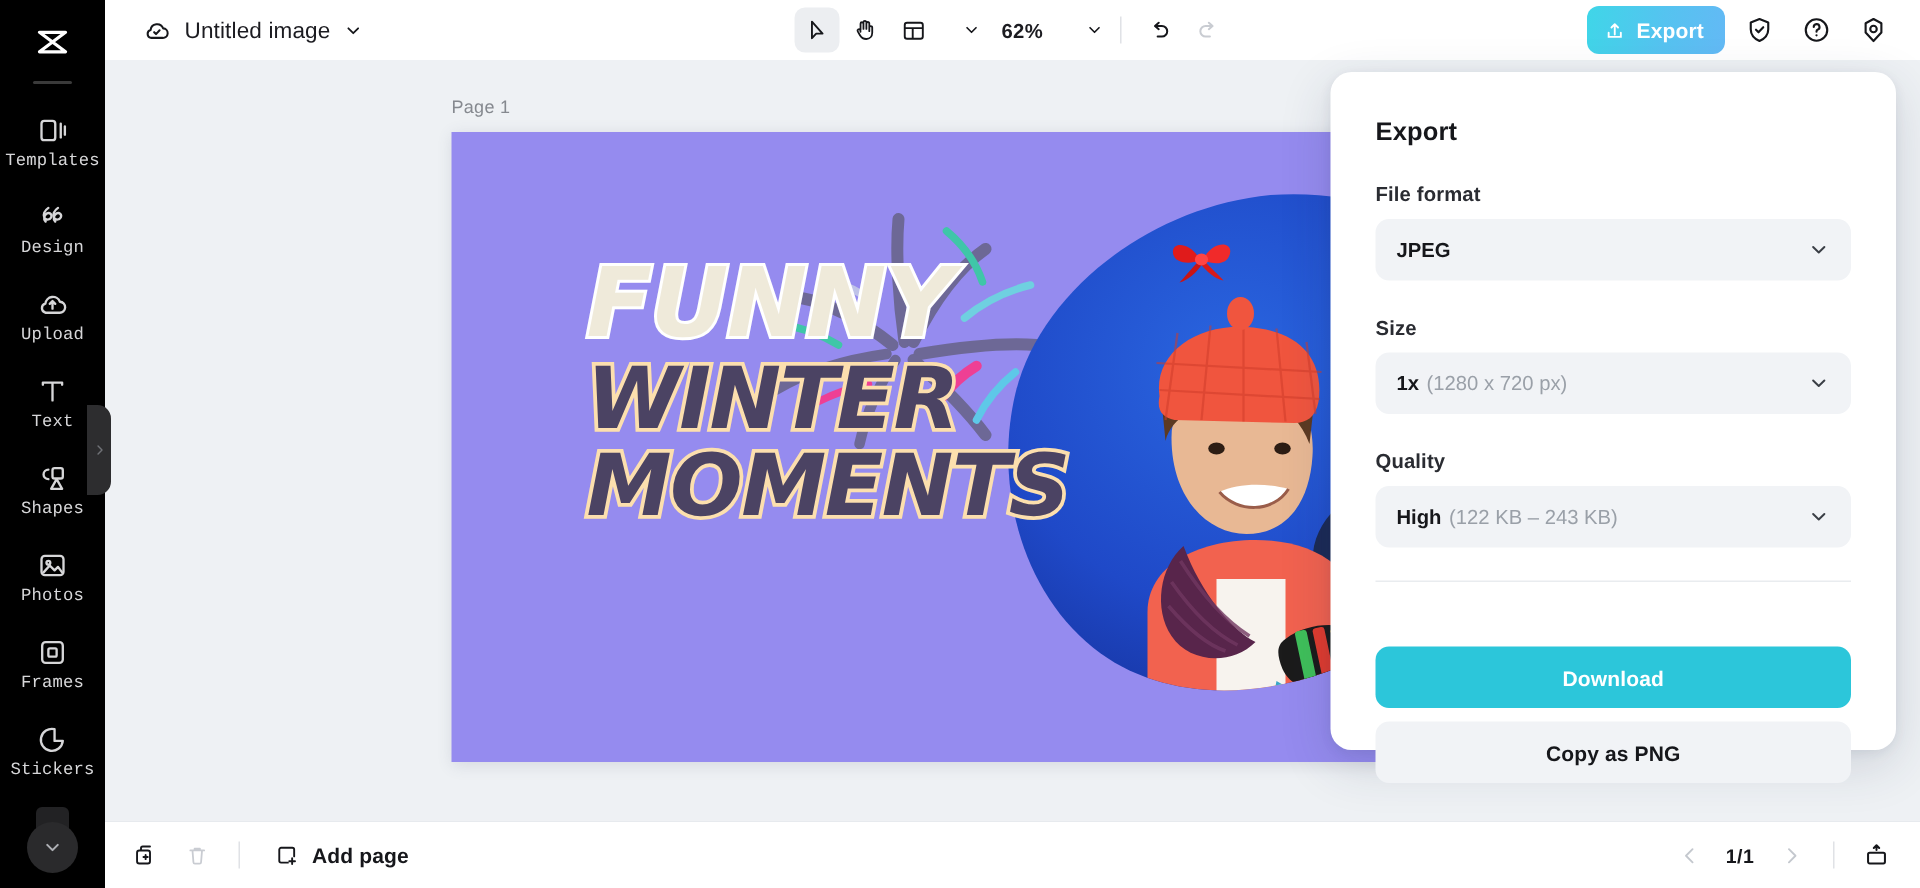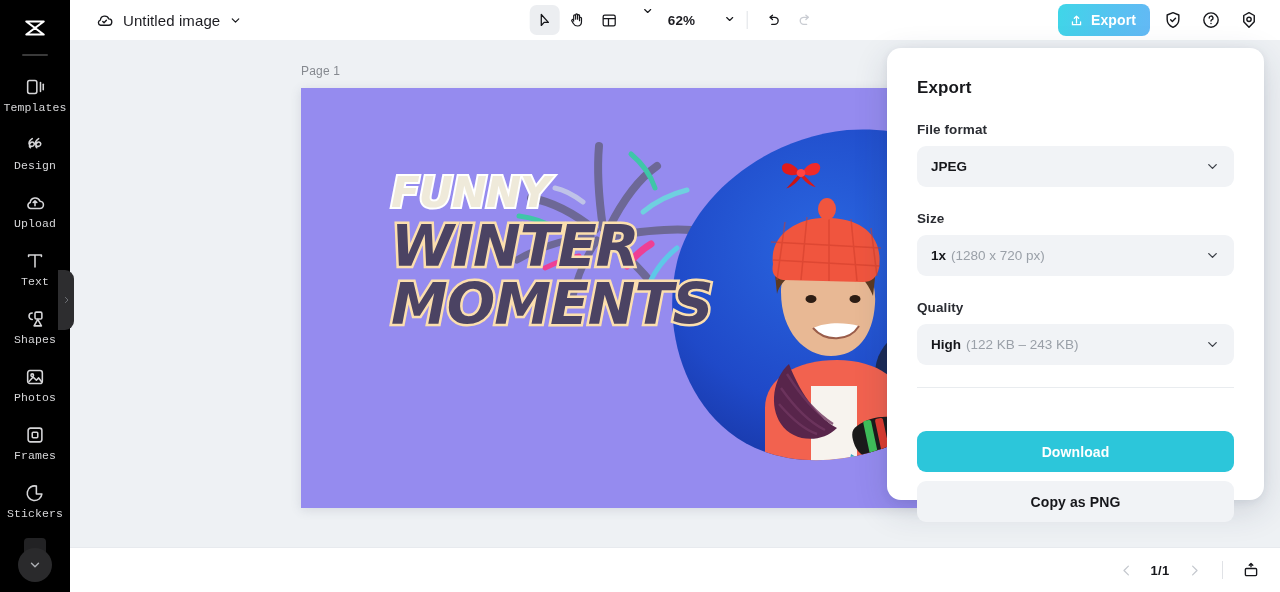--- a/index.html
+++ b/index.html
@@ -62,21 +62,21 @@
   }
   .doc-chip { display: flex; align-items: center; gap: 9px; margin-left: 25px; cursor: pointer; }
   .doc-title { font-size: 15px; color: #1c1c21; letter-spacing: .1px; }
 
   .tools { position: absolute; left: 50%; transform: translateX(-50%); display: flex; align-items: center; gap: 2px; }
   .tool-btn {
     width: 30px; height: 30px; border-radius: 7px;
     display: flex; align-items: center; justify-content: center; cursor: pointer;
   }
   .tool-btn.active { background: #eceef1; }
-  .tool-combo { display: flex; align-items: flex-start; gap: 18px; cursor: pointer; }
+  .tool-combo { display: flex; align-items: center; gap: 18px; cursor: pointer; }
   .zoom-val { font-size: 13.5px; color: #1c1c21; font-weight: 600; padding: 0 2px; letter-spacing: .2px; }
   .vdiv { width: 1px; height: 18px; background: #e0e2e6; margin: 0 9px; }
 
   .top-right { position: absolute; right: 16px; display: flex; align-items: center; gap: 8px; }
   .export-btn {
     height: 32px; padding: 0 14px 0 11px; border-radius: 8px;
     background: linear-gradient(100deg, #3fd6e8 0%, #55c3f0 55%, #63b9f5 100%);
     display: flex; align-items: center; gap: 7px; cursor: pointer;
     border: none;
   }
@@ -93,21 +93,21 @@
     position: absolute; left: 231px; top: 38px;
     width: 748px; height: 420px;
     background: #958bef;
     overflow: hidden;
     box-shadow: 0 2px 10px rgba(80,90,120,.16);
   }
 
   .art-title { position: absolute; left: 90px; top: 86px; width: 290px; }
   .t-funny {
     font-family: "DejaVu Sans", sans-serif;
-    font-size: 42px; font-weight: 900; font-style: italic;
+    font-size: 64px; font-weight: 900; font-style: italic;
     color: #efeada; line-height: .92;
     letter-spacing: -1px;
     -webkit-text-stroke: 4px #ffffff;
     paint-order: stroke fill;
     text-shadow: 0 0 0 #fff;
   }
   .t-sub {
     font-family: "DejaVu Sans", sans-serif;
     font-size: 57px; font-weight: 900; font-style: italic;
     color: #4b4363; line-height: .95; letter-spacing: -1px;
@@ -499,20 +499,42 @@
       </svg>
     </div>
 
     <div class="hr"></div>
 
     <button class="btn-primary">Download</button>
     <button class="btn-secondary">Copy as PNG</button>
   </div>
 
   <div class="bottombar">
+    <div class="bb-left">
+      <div class="bb-btn">
+        <svg width="18" height="18" viewBox="0 0 24 24" fill="none" stroke="#16171b" stroke-width="1.7">
+          <path d="M16 4.5H9.5A1.5 1.5 0 0 0 8 6v1.5" stroke-linecap="round"></path>
+          <rect x="4.5" y="8" width="11.5" height="11.5" rx="2"></rect>
+          <path d="M10.2 13.8h3.8M12.1 11.9v3.8" stroke-linecap="round"></path>
+        </svg>
+      </div>
+      <div class="bb-btn">
+        <svg width="17" height="17" viewBox="0 0 24 24" fill="none" stroke="#c9ccd2" stroke-width="1.7">
+          <path d="M5.5 7h13M9.5 7V5.4h5V7M7.5 7l.9 11.1a1.4 1.4 0 0 0 1.4 1.3h4.4a1.4 1.4 0 0 0 1.4-1.3L16.5 7" stroke-linecap="round" stroke-linejoin="round"></path>
+        </svg>
+      </div>
+      <div class="vdiv"></div>
+      <div class="bb-add">
+        <svg width="17" height="17" viewBox="0 0 24 24" fill="none" stroke="#16171b" stroke-width="1.8">
+          <path d="M18.5 12.6V6.2a1.7 1.7 0 0 0-1.7-1.7H6.2A1.7 1.7 0 0 0 4.5 6.2v10.6a1.7 1.7 0 0 0 1.7 1.7h6.4" stroke-linecap="round"></path>
+          <path d="M16.6 14.4v5.4M13.9 17.1h5.4" stroke-linecap="round"></path>
+        </svg>
+        <span>Add page</span>
+      </div>
+    </div>
 
     <div class="bb-right">
       <div class="bb-btn">
         <svg width="15" height="15" viewBox="0 0 24 24" fill="none" stroke="#c4c8ce" stroke-width="2">
           <path d="M15 5l-7 7 7 7" stroke-linecap="round" stroke-linejoin="round"></path>
         </svg>
       </div>
       <div class="pageno">1/1</div>
       <div class="bb-btn">
         <svg width="15" height="15" viewBox="0 0 24 24" fill="none" stroke="#c4c8ce" stroke-width="2">

